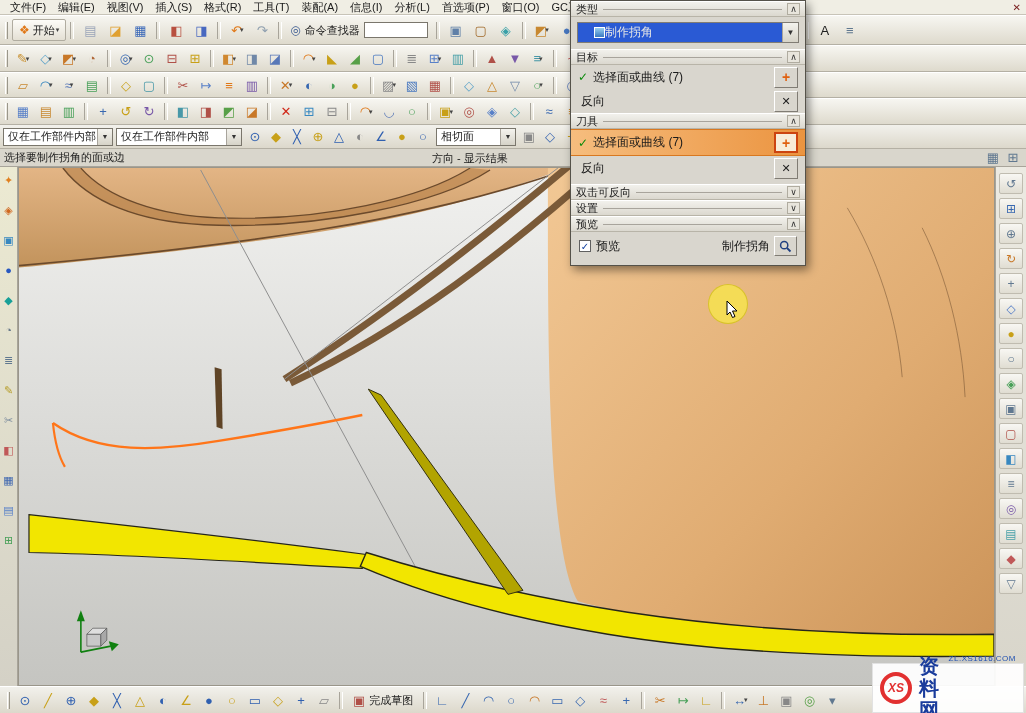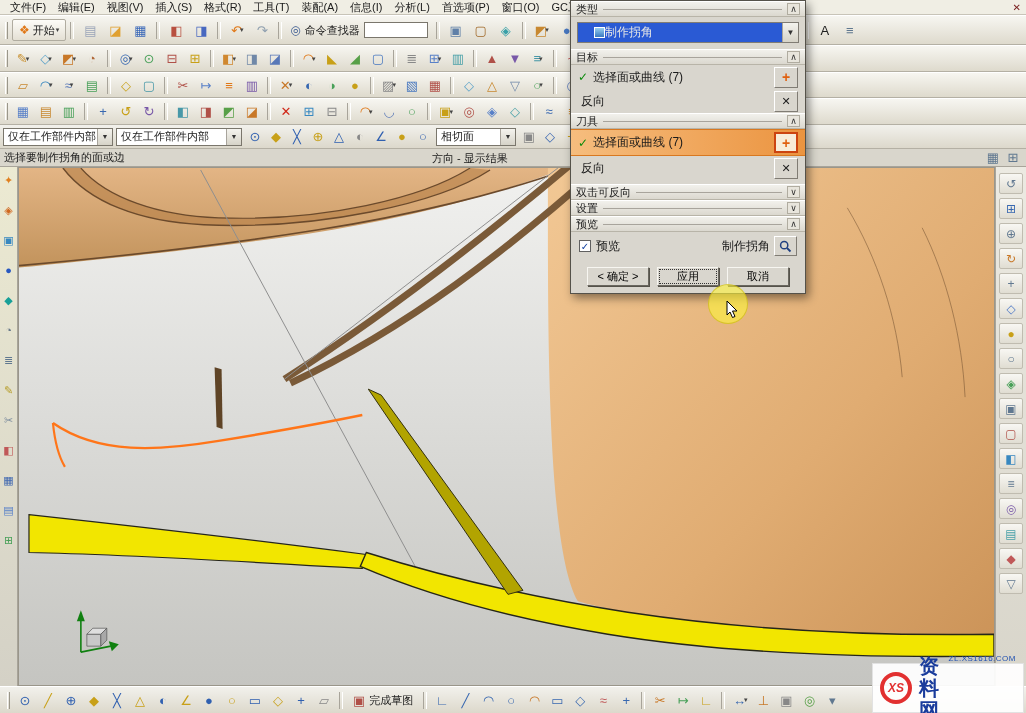--- a/index.html
+++ b/index.html
@@ -957,25 +957,20 @@
       <span class="show-result">
         <span>制作拐角</span>
         <span class="magbtn">
           <svg width="13" height="13">
             <circle cx="5.2" cy="5.2" r="3.6" fill="none" stroke="#204080" stroke-width="1.5"></circle>
             <line x1="8" y1="8" x2="11.5" y2="11.5" stroke="#204080" stroke-width="1.8"></line>
           </svg>
         </span>
       </span>
     </div>
-    <div class="dlg-buttons">
-      <button class="dlgbtn">&lt; 确定 &gt;</button>
-      <button class="dlgbtn apply">应用</button>
-      <button class="dlgbtn">取消</button>
-    </div>
   </div>
 
   <div class="cursor-hi"></div>
   <div class="cursor-arrow">
     <svg width="16" height="18">
         <path d="M1,1 L11,11 L6.5,11 L9,16.5 L6.5,17.5 L4,12 L1,15 Z" fill="#fff" stroke="#000" stroke-width="1"></path>
       </svg>
   </div>
 
   <div class="watermark">

